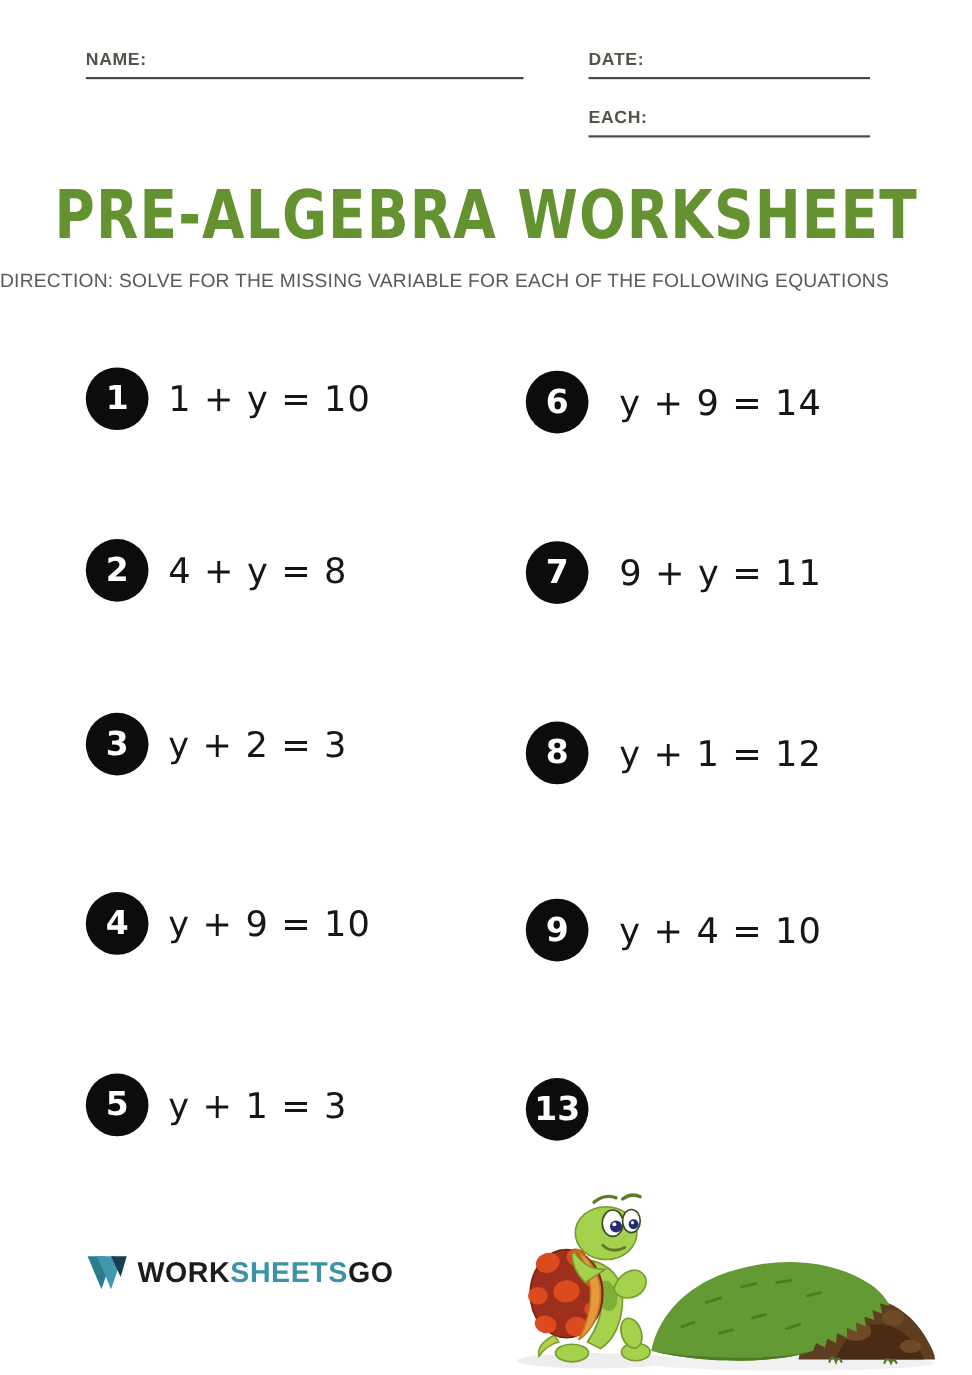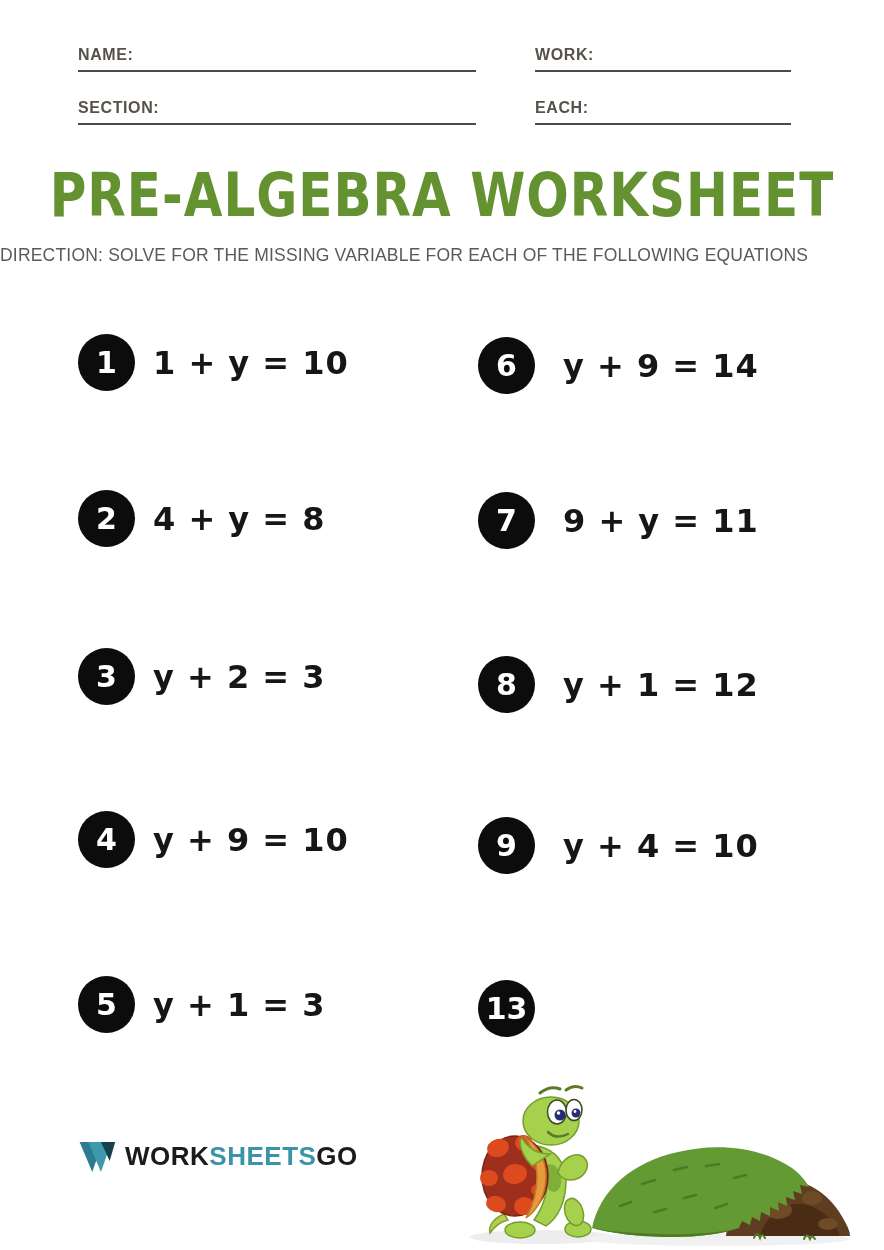--- a/index.html
+++ b/index.html
@@ -36,21 +36,21 @@
   
   .problem { position:absolute; display:flex; align-items:center; }
   .num {
     width:57px; height:57px; border-radius:50%; background:#0c0c0c;
     color:#ffffff; font-family:"DejaVu Sans", sans-serif; font-weight:bold;
     font-size:30px; display:flex; align-items:center; justify-content:center;
     flex:none;
   }
   .eq {
     font-family:"DejaVu Sans", sans-serif; font-size:32px; color:#161616;
-    letter-spacing:1px; white-space:nowrap;font-weight:bold;
+    letter-spacing:1px; white-space:nowrap;
   }
   .col-l .eq { margin-left:18px; }
   .col-r .eq { margin-left:28px; }
 
   
   .logo { position:absolute; left:78px; top:1141px; display:flex; align-items:flex-start; }
   .logo svg { display:block; margin-right:9px; }
   .logo .word {
     font-size:26px; font-weight:bold; letter-spacing:0.5px; white-space:nowrap;
   }
@@ -64,25 +64,21 @@
 </head>
 <body>
 
 <div class="page">
 
   <div class="field f-name">
     <span class="lbl">NAME:</span>
     <div class="line"></div>
   </div>
   <div class="field f-date">
-    <span class="lbl">WORK:</span>
-    <div class="line"></div>
-  </div>
-  <div class="field f-section">
-    <span class="lbl">SECTION:</span>
+    <span class="lbl">DATE:</span>
     <div class="line"></div>
   </div>
   <div class="field f-score">
     <span class="lbl">EACH:</span>
     <div class="line"></div>
   </div>
 
   <div class="title">PRE-ALGEBRA WORKSHEET</div>
   <div class="direction">DIRECTION: SOLVE FOR THE MISSING VARIABLE FOR EACH OF THE FOLLOWING EQUATIONS</div>
 

